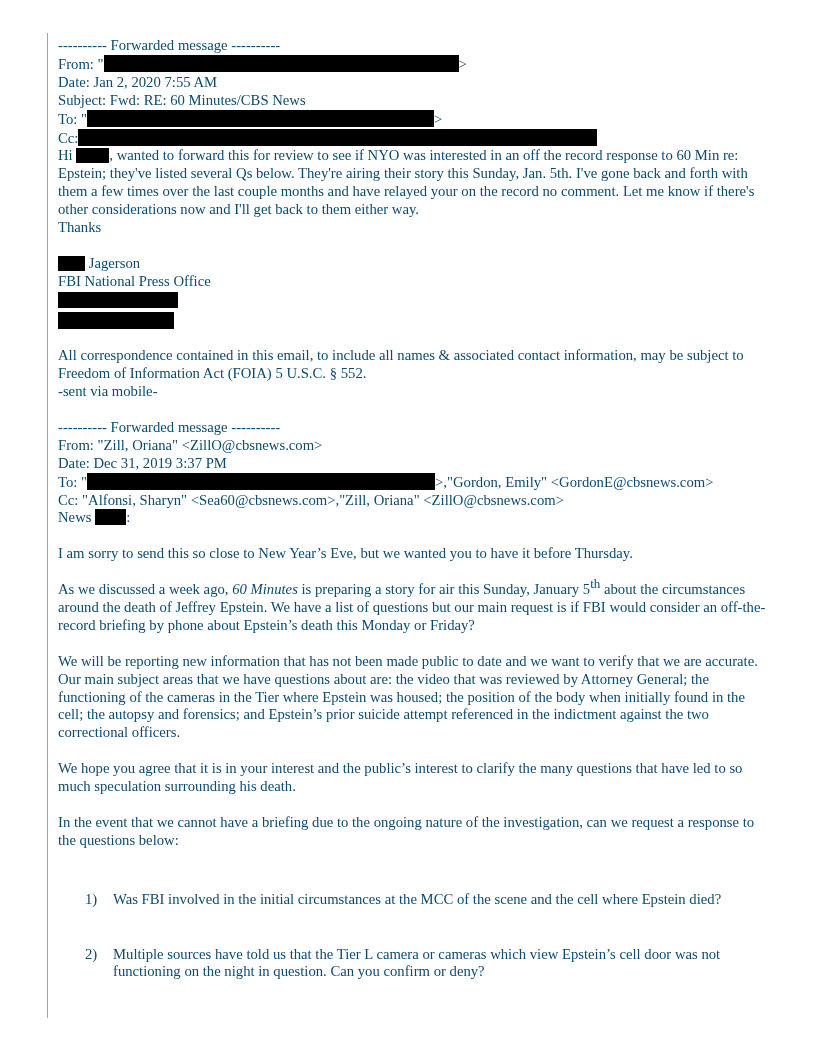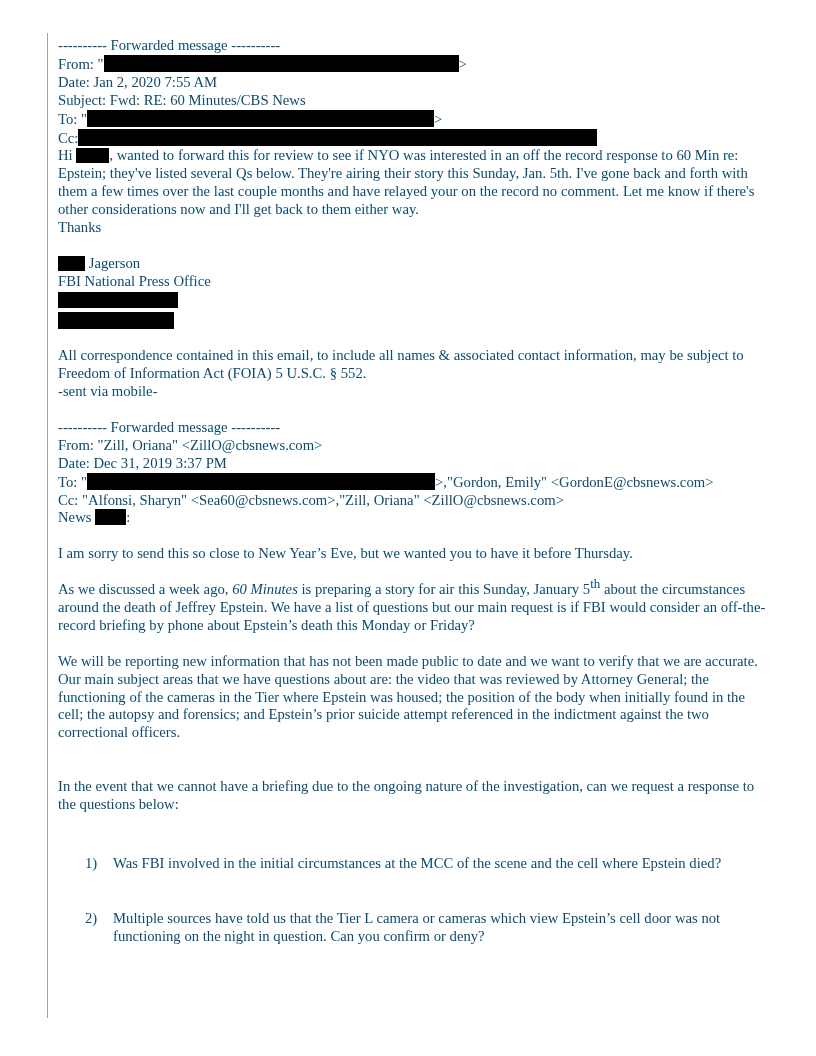--- a/index.html
+++ b/index.html
@@ -140,20 +140,23 @@
     </div>
 
     <div class="sp"></div>
 
     <div>
       <span>We will be reporting new information that has not been made public to date and we want to verify that we are accurate.  Our main subject areas that we have questions about are: the video that was reviewed by Attorney General; the functioning of the cameras in the Tier where Epstein was housed; the position of the body when initially found in the cell; the autopsy and forensics; and Epstein’s prior suicide attempt referenced in the indictment against the two correctional officers.</span>
     </div>
 
     <div class="sp"></div>
 
+    <div>
+      <span>We hope you agree that it is in your interest and the public’s interest to clarify the many questions that have led to so much speculation surrounding his death.</span>
+    </div>
 
     <div class="sp"></div>
 
     <div>
       <span>In the event that we cannot have a briefing due to the ongoing nature of the investigation, can we request a response to the questions below:</span>
     </div>
 
     <div class="q q1">
       <span class="q-num">1)</span>
       <span class="q-text">Was FBI involved in the initial circumstances at the MCC of the scene and the cell where Epstein died?</span>

